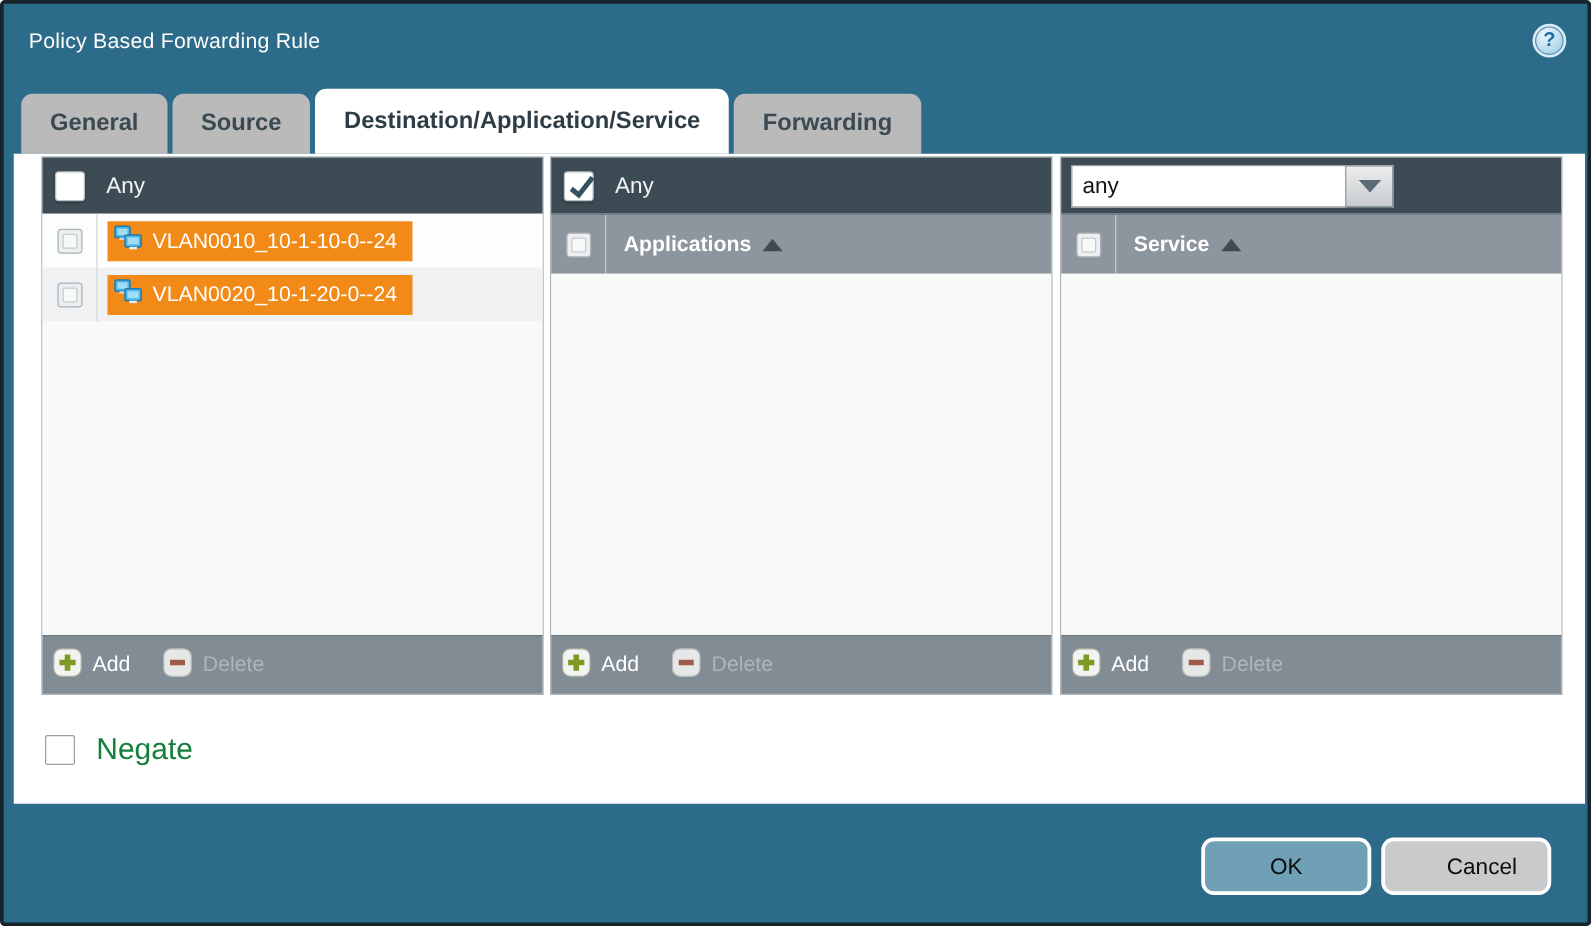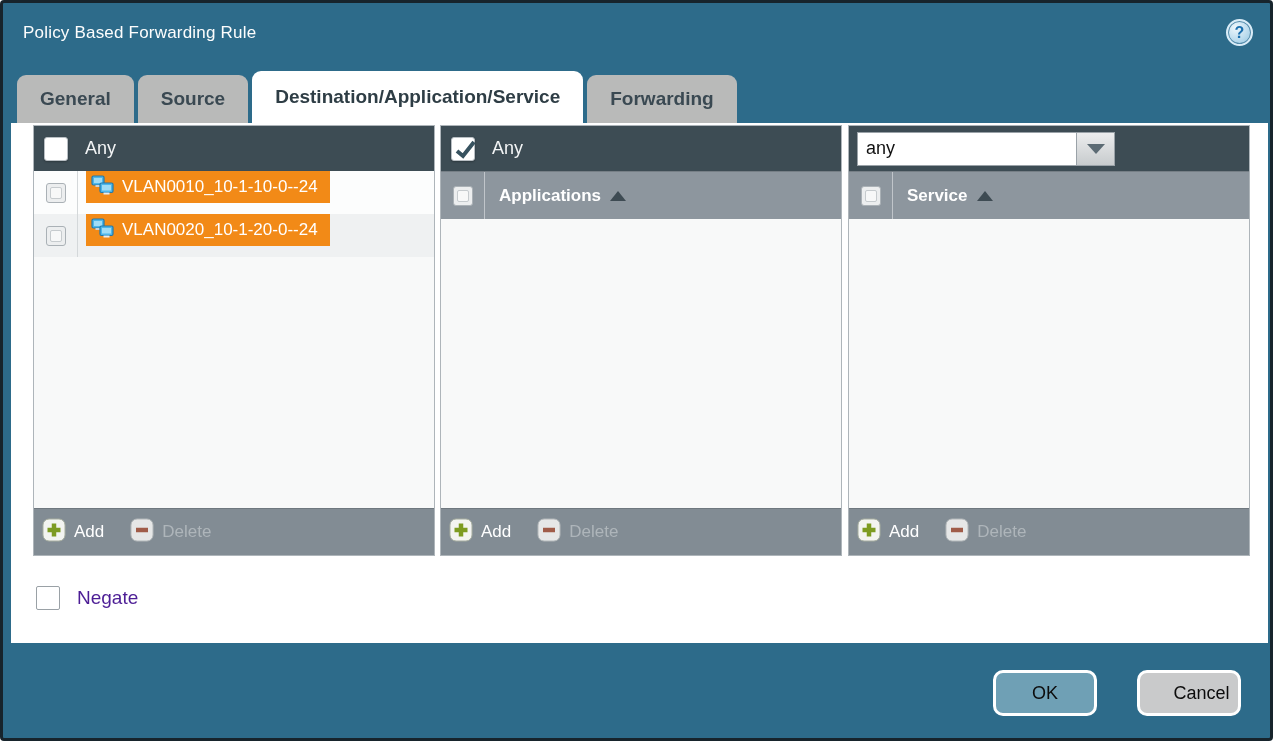--- a/index.html
+++ b/index.html
@@ -103,21 +103,21 @@
     color: #ffffff; font-size: 17px; font-weight: 600; margin-left: 14px;
   }
   .sort-tri {
     display: inline-block; margin-left: 9px;
     width: 0; height: 0;
     border-left: 8px solid transparent;
     border-right: 8px solid transparent;
     border-bottom: 10px solid #3e4b53;
   }
   .list { flex: 1 1 auto; overflow: hidden; background: #f8f9f9; }
-  .row { height: 43px; display: flex; align-items: flex-start; background: #fcfdfd; }
+  .row { height: 43px; display: flex; align-items: center; background: #fcfdfd; }
   .row:nth-child(even) { background: #eff1f2; }
   .row .cb-cell { border-right: 1px solid #d4d8da; height: 100%; }
   .pill {
     margin-left: 8px; height: 32px;
     display: inline-flex; align-items: center;
     background: #f28a17; color: #ffffff;
     font-size: 17px; padding: 0 12px 0 5px; gap: 7px;
     cursor: pointer;
   }
   .footer {
@@ -149,25 +149,25 @@
     width: 0; height: 0;
     border-left: 9px solid transparent;
     border-right: 9px solid transparent;
     border-top: 10px solid #5c6b74;
   }
 
   .negate {
     position: absolute; left: 25px; top: 463px;
     display: flex; align-items: center; gap: 17px;
   }
-  .negate .lbl { font-size: 19px; color: #4c1d95; }
+  .negate .lbl { font-size: 24px; color: #15803d; }
 
   
   .btn {
-    position: absolute; top: 667px; height: 46px; width: 104px;
+    position: absolute; top: 667px; height: 46px; width: 136px;
     border: 3px solid #ffffff; border-radius: 10px;
     font-family: "Liberation Sans", sans-serif;
     font-size: 18px; color: #0c0c0c;
     display: flex; align-items: center; justify-content: center;
     cursor: pointer;
   }
   .btn.ok { right: 173px; background: #6fa0b5; }
   .btn.cancel { right: 29px; background: #c9cacb; padding-left: 25px; }
 </style>
 </head>

